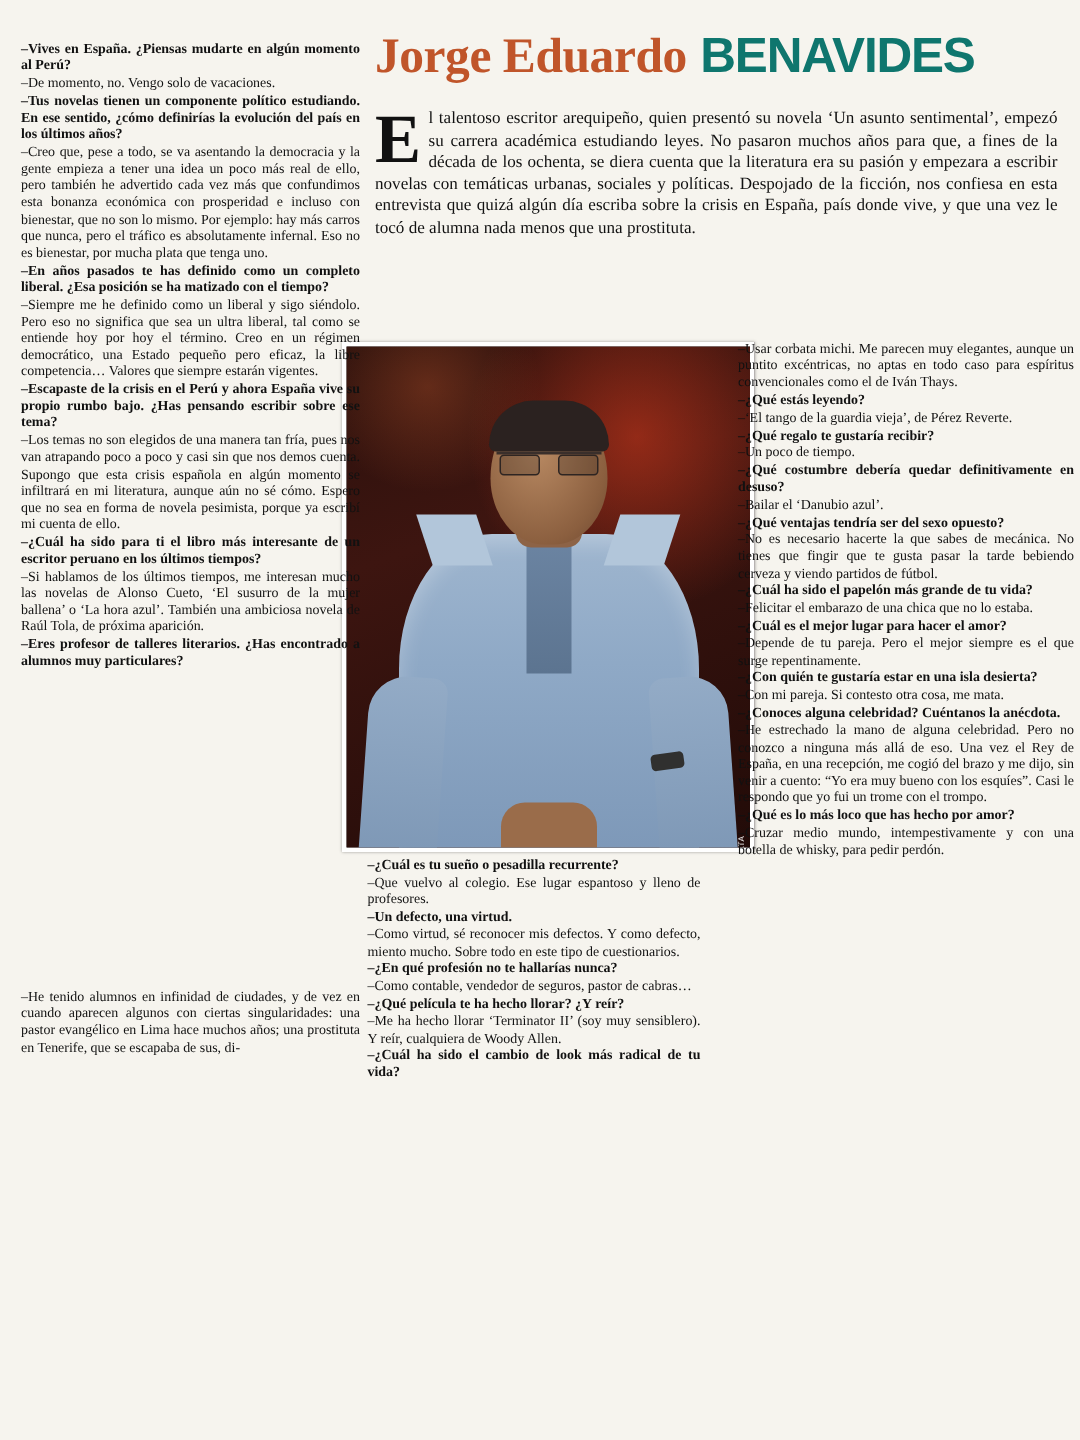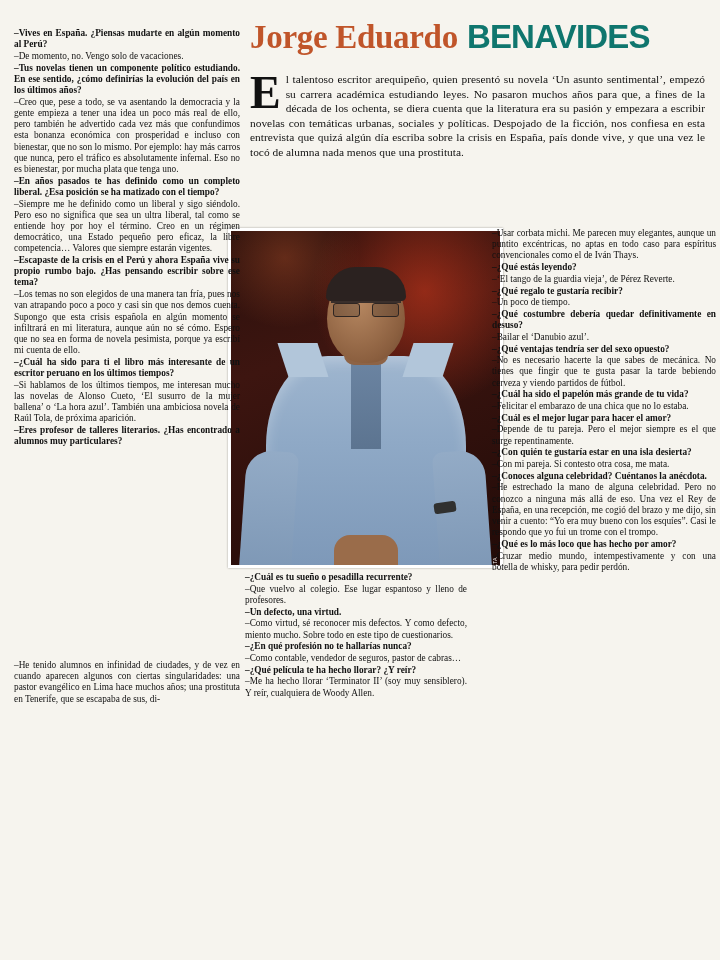--- a/index.html
+++ b/index.html
@@ -312,20 +312,21 @@
     </div>
   <div class="col" id="col-mid">
       <p class="q">–¿Cuál es tu sueño o pesadilla recurrente?</p>
       <p class="a">–Que vuelvo al colegio. Ese lugar espantoso y lleno de profesores.</p>
       <p class="q">–Un defecto, una virtud.</p>
       <p class="a">–Como virtud, sé reconocer mis defectos. Y como defecto, miento mucho. Sobre todo en este tipo de cuestionarios.</p>
       <p class="q">–¿En qué profesión no te hallarías nunca?</p>
       <p class="a">–Como contable, vendedor de seguros, pastor de cabras…</p>
       <p class="q">–¿Qué película te ha hecho llorar? ¿Y reír?</p>
       <p class="a">–Me ha hecho llorar ‘Terminator II’ (soy muy sensiblero). Y reír, cualquiera de Woody Allen.</p>
+      <p class="q">–¿Cuál ha sido el cambio de look más radical de tu vida?</p>
     </div>
   <div class="col" id="col-right-top">
       <p class="a">–Usar corbata michi. Me parecen muy elegantes, aunque un puntito excéntricas, no aptas en todo caso para espíritus convencionales como el de Iván Thays.</p>
       <p class="q">–¿Qué estás leyendo?</p>
       <p class="a">–‘El tango de la guardia vieja’, de Pérez Reverte.</p>
       <p class="q">–¿Qué regalo te gustaría recibir?</p>
       <p class="a">–Un poco de tiempo.</p>
       <p class="q">–¿Qué costumbre debería quedar definitivamente en desuso?</p>
       <p class="a">–Bailar el ‘Danubio azul’.</p>
       <p class="q">–¿Qué ventajas tendría ser del sexo opuesto?</p>

